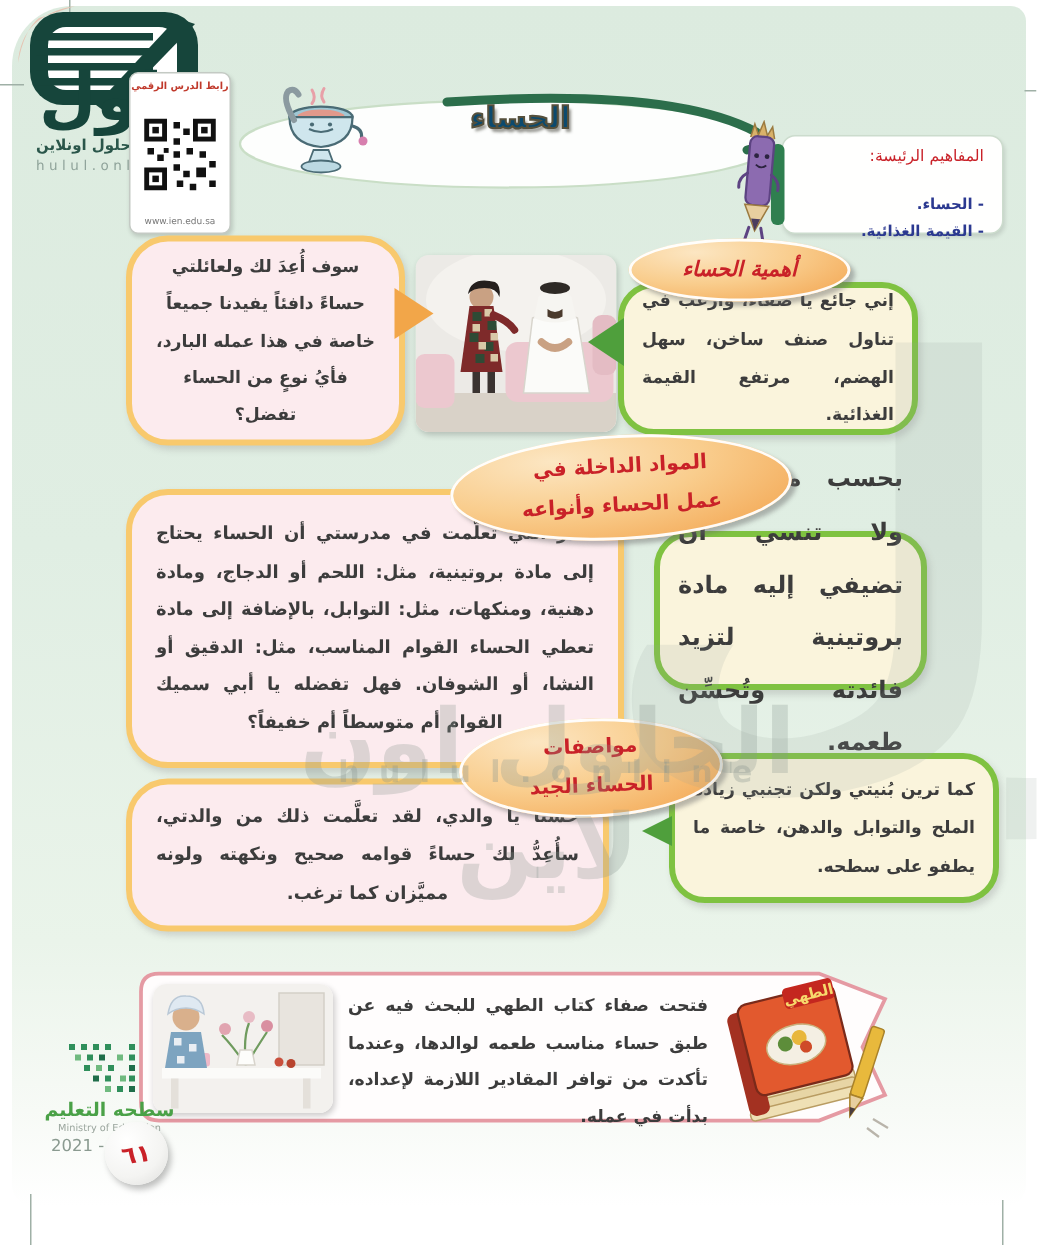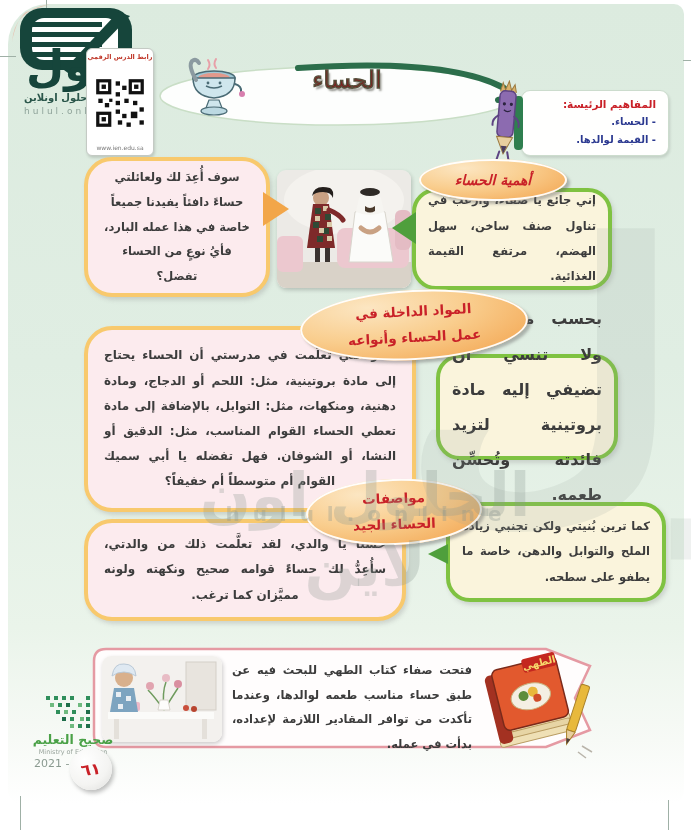--- a/index.html
+++ b/index.html
@@ -24,33 +24,33 @@
     left:86px;top:48px;width:68px;height:108px;background:#fff;border:1px solid #c4cac4;
     border-radius:6px;z-index:5;display:flex;flex-direction:column;align-items:center;
     justify-content:space-between;padding:4px 2px;box-shadow:1px 2px 3px rgba(0,0,0,.15);
   }
   .qr-label{font-size:6.5px;font-weight:bold;color:#c0392b;white-space:nowrap;}
   .qr-url{font-size:6px;color:#777;}
   
   .title-swoosh{left:148px;top:54px;z-index:1;}
   .page-title{
     left:252px;top:66px;width:190px;text-align:center;z-index:2;
-    font-size:24px;font-weight:normal;color:#7f1d1d;
+    font-size:20px;font-weight:bold;color:#0c4a6e;
     -webkit-text-stroke:1.4px #55503c;
     text-shadow:2px 3px 2px rgba(70,70,60,.55);
   }
   .cup{left:178px;top:56px;z-index:2;}
   
   .concepts-bar{left:514px;top:96px;width:9px;height:54px;background:#2f7f4f;border-radius:4px;z-index:4;}
   .concepts-box{
     left:521px;top:90px;width:148px;height:66px;background:#fffffe;border:1px solid #ccdccd;
     border-radius:9px;z-index:3;padding:7px 12px 4px 6px;box-shadow:1px 2px 3px rgba(0,0,0,.12);
     direction:rtl;
   }
-  .concepts-title{font-size:10.5px;font-weight:bold;color:#c92128;margin-bottom:3px;}
+  .concepts-title{font-size:10.5px;font-weight:normal;color:#c92128;margin-bottom:18px;}
   .concepts-item{font-size:10px;font-weight:bold;color:#2b3990;line-height:1.8;}
   .pencil-char{left:490px;top:80px;z-index:4;}
   
   .bubble-pink{
     background:#fcebee;border:4px solid #f8c96d;border-radius:28px;color:#3c3c3c;
     font-weight:bold;display:flex;align-items:center;direction:rtl;
     box-shadow:2px 3px 4px rgba(140,140,140,.3);z-index:6;
   }
   .bubble-green{
     background:#faf4dc;border:4px solid #7fc241;border-radius:24px;color:#3c3c3c;
@@ -193,21 +193,21 @@
   <circle cx="64" cy="38" r="3" fill="#d77fae"></circle>
   <path d="M28,30 q8,4 16,0" stroke="#4a6b75" stroke-width="1.4" fill="none"></path>
   <circle cx="30" cy="27" r="1.4" fill="#4a6b75"></circle>
     <circle cx="42" cy="27" r="1.4" fill="#4a6b75"></circle>
 </svg>
 
 <div class="abs concepts-bar"></div>
 <div class="abs concepts-box">
   <div class="concepts-title">المفاهيم الرئيسة:</div>
   <div class="concepts-item">- الحساء.</div>
-  <div class="concepts-item">- القيمة لوالدها.</div>
+  <div class="concepts-item">- القيمة الغذائية.</div>
 </div>
 <svg class="abs pencil-char" width="32" height="82" viewBox="0 0 32 82">
   <g transform="rotate(5 16 40)">
     <polyline points="8,12 10,3 13,10 16,1 19,10 22,4 24,12" fill="#d9b26a" stroke="#9c7b40" stroke-width="1"></polyline>
     <rect x="8" y="11" width="16" height="46" rx="5" fill="#8c6bb0" stroke="#5d4382" stroke-width="1.5"></rect>
     <polygon points="8,57 24,57 16,74" fill="#e8cf9f" stroke="#9c7b40" stroke-width="1"></polygon>
     <polygon points="13,66 19,66 16,74" fill="#4a3d5e"></polygon>
     <circle cx="13" cy="24" r="1.6" fill="#2c2440"></circle>
       <circle cx="20" cy="24" r="1.6" fill="#2c2440"></circle>
     <path d="M13,30 q3.5,3 7,0" stroke="#2c2440" stroke-width="1.2" fill="none"></path>
@@ -360,21 +360,21 @@
       <rect x="46" y="16" width="4" height="4" fill="#1f6e4a"></rect>
     <rect x="22" y="23" width="4" height="4" fill="#1f6e4a"></rect>
       <rect x="30" y="23" width="4" height="4"></rect>
       <rect x="40" y="23" width="4" height="4" fill="#6fba7f"></rect>
       <rect x="46" y="23" width="4" height="4"></rect>
     <rect x="30" y="30" width="4" height="4" fill="#6fba7f"></rect>
       <rect x="38" y="30" width="4" height="4"></rect>
       <rect x="46" y="30" width="4" height="4" fill="#1f6e4a"></rect>
   </g>
 </svg>
-<div class="abs ministry-ar">صحيح التعليم</div>
+<div class="abs ministry-ar">سطحه التعليم</div>
 <div class="abs ministry-en">Ministry of Education</div>
 <div class="abs edition">2021 - 1443</div>
 <div class="abs page-circle">
   <span class="page-num">٦١</span>
 </div>
 
 <div class="abs wm wm-big">لول</div>
 <div class="abs wm wm-center-ar" dir="rtl">الحلول اون لاين</div>
 <div class="abs wm wm-center-en">h u l u l . o n l i n e</div>
 

